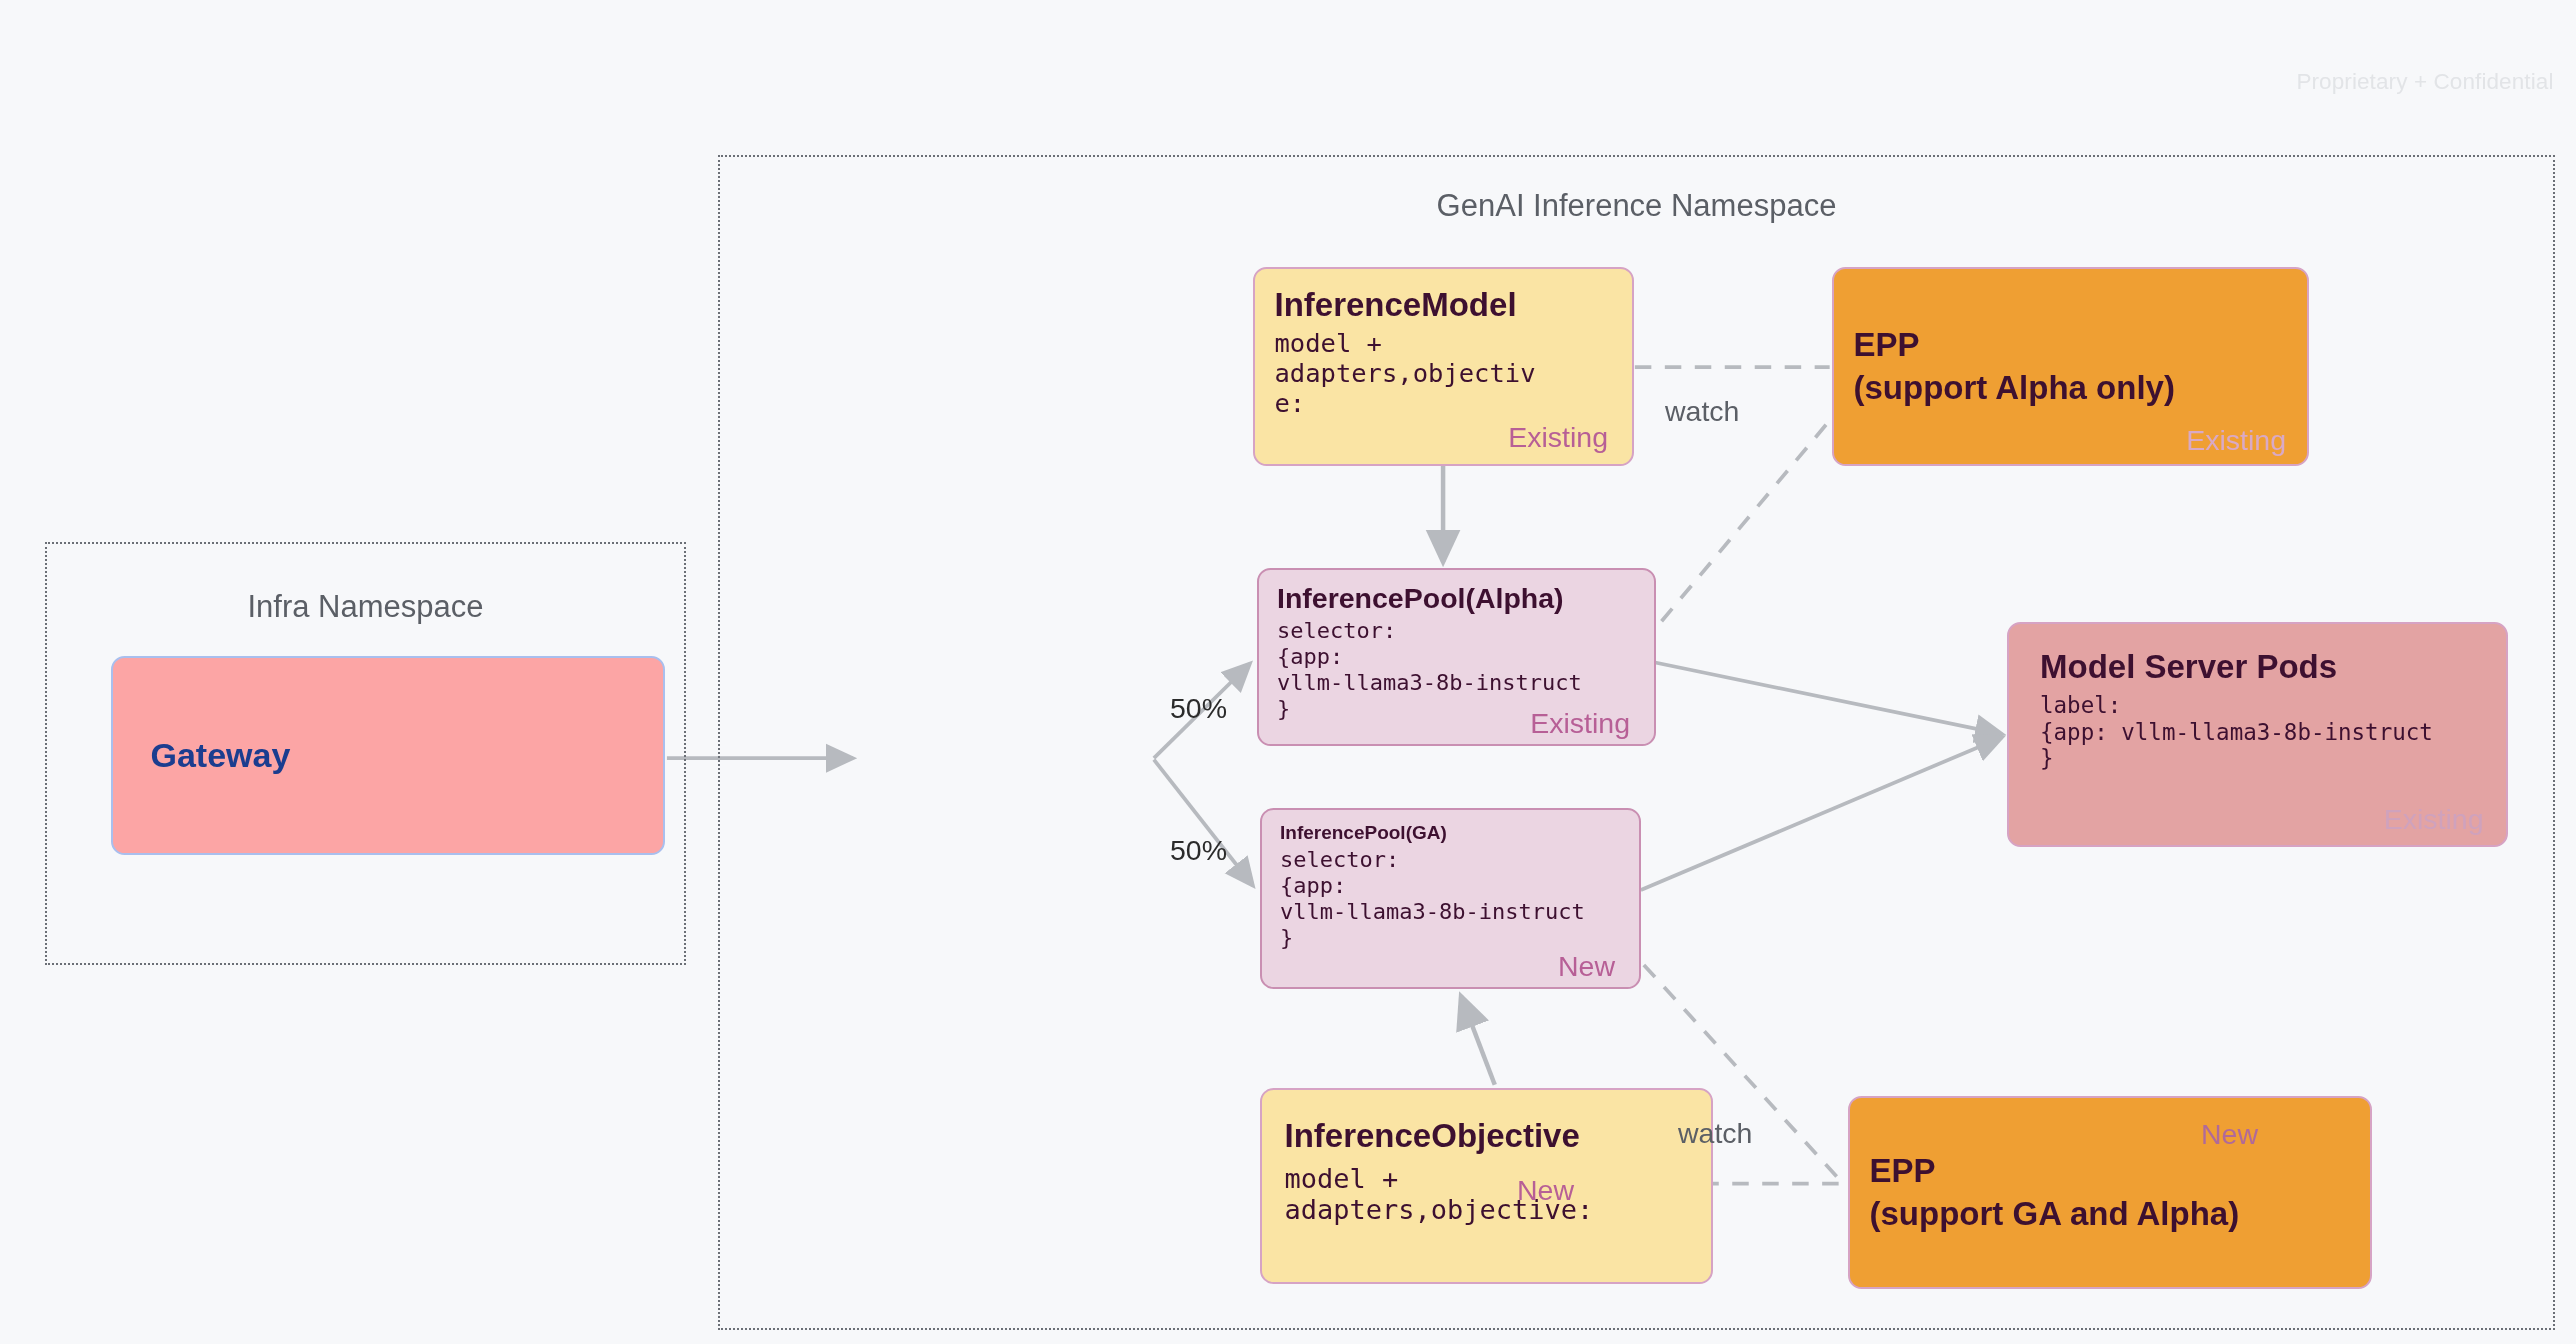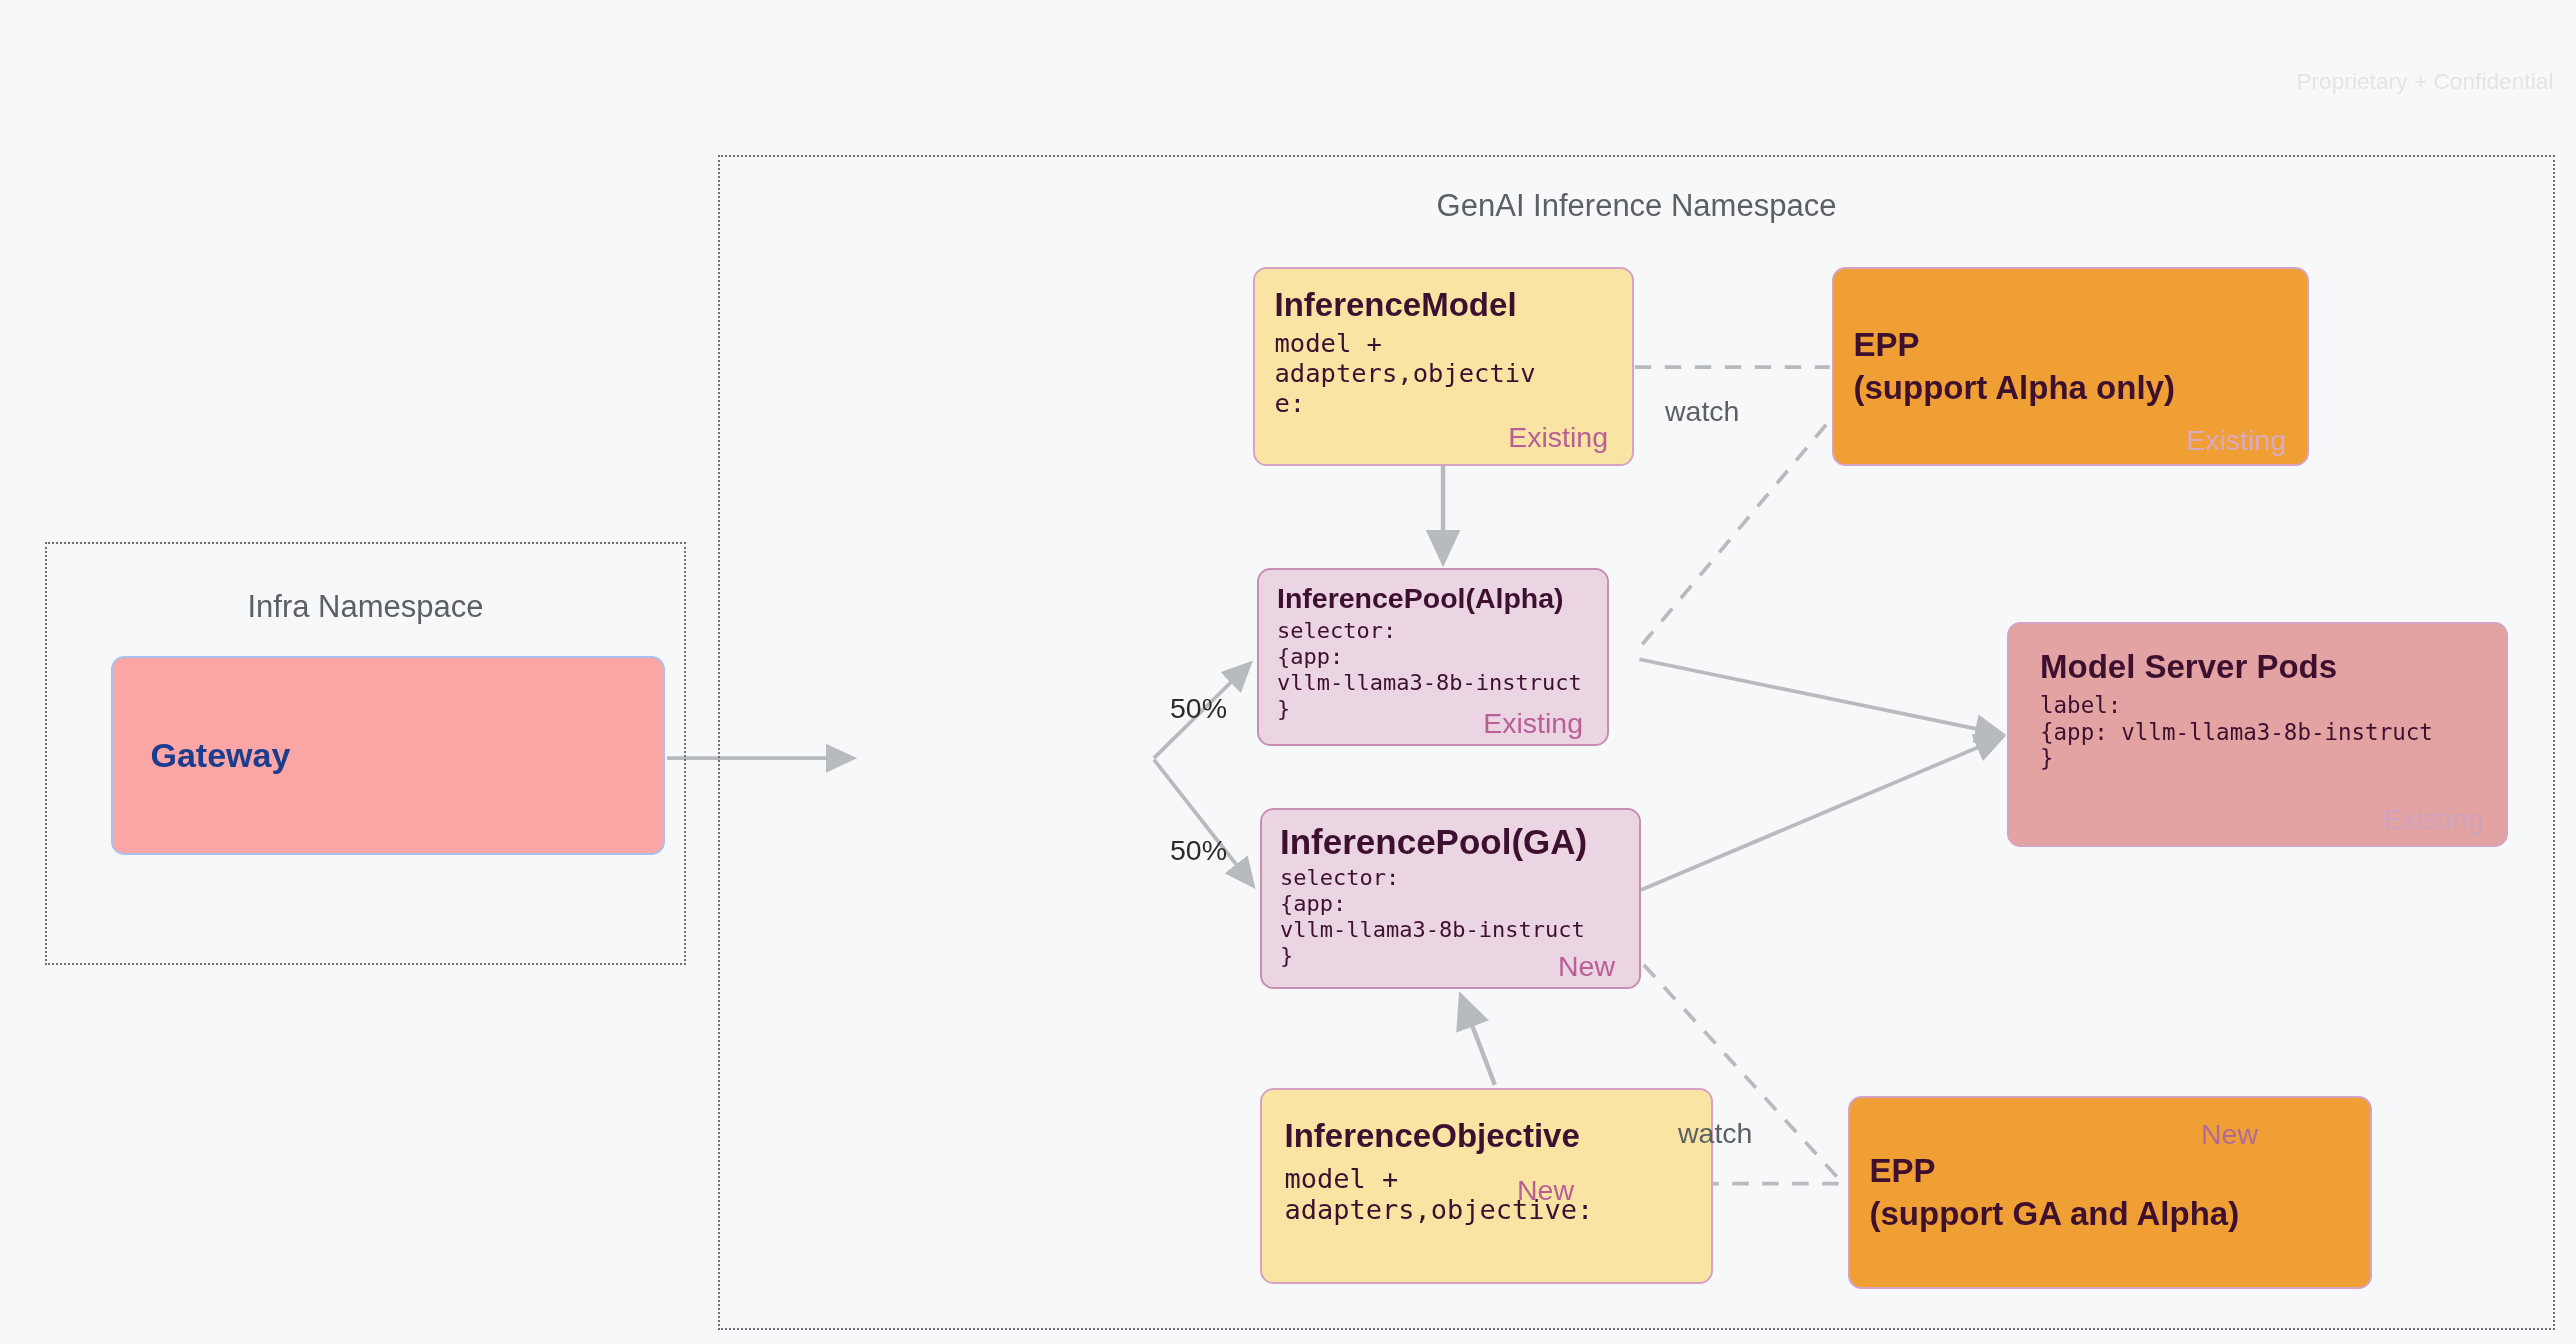--- a/index.html
+++ b/index.html
@@ -107,35 +107,35 @@
   #epp-alpha {
     left: 1832px; top: 267px; width: 477px; height: 199px;
     background: #ef9f33; border-color: #d6a3c4;
     display: flex; flex-direction: column; justify-content: center;
   }
   #epp-alpha .title { font-size: 33px; color: #3d1030; line-height: 1.28; }
   #epp-alpha .badge { right: 21px; bottom: 7.5px; color: #d9a9c6; }
 
   
   #pool-alpha {
-    left: 1257px; top: 568px; width: 352px; height: 178px;
+    left: 1257px; top: 568px; width: 399px; height: 178px;
     background: #ebd5e2; border-color: #c98fb2;
     padding: 12px 18px;
   }
   #pool-alpha .title { font-size: 28.5px; color: #3d1030; margin-bottom: 3px; }
   #pool-alpha .body { font-size: 22px; color: #3d1030; }
   #pool-alpha .badge { right: 24px; bottom: 4.5px; color: #b75f96; }
 
   
   #pool-ga {
     left: 1260px; top: 808px; width: 381px; height: 181px;
     background: #ebd5e2; border-color: #c98fb2;
     padding: 12px 18px;
   }
-  #pool-ga .title { font-size: 35px; color: #3d1030; margin-bottom: 3px; }
+  #pool-ga .title { font-size: 19px; color: #3d1030; margin-bottom: 3px; }
   #pool-ga .body { font-size: 22px; color: #3d1030; }
   #pool-ga .badge { right: 24px; bottom: 4.5px; color: #b75f96; }
 
   
   #model-pods {
     left: 2007px; top: 622px; width: 501px; height: 225px;
     background: #e3a3a3; border-color: #d6a3c4;
     padding: 24px 31px;
   }
   #model-pods .title { font-size: 33px; color: #3d1030; margin-bottom: 6px; }

